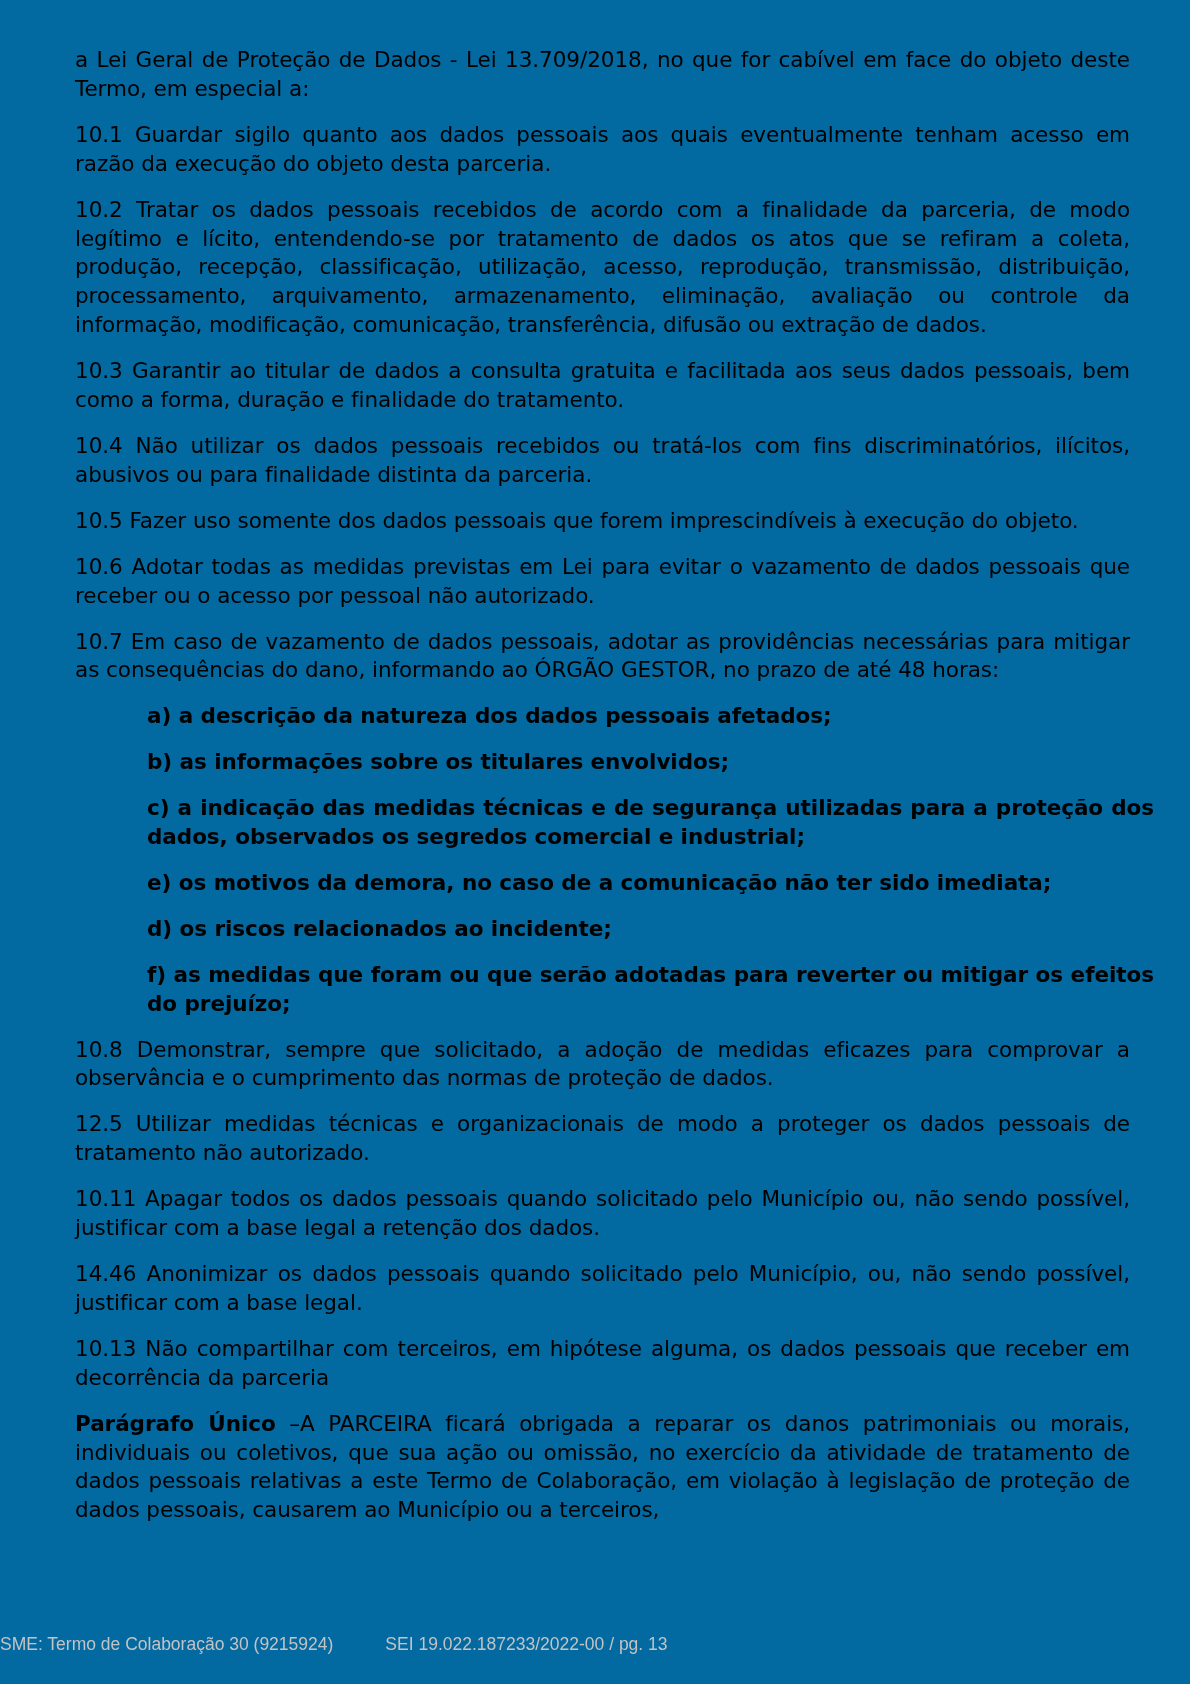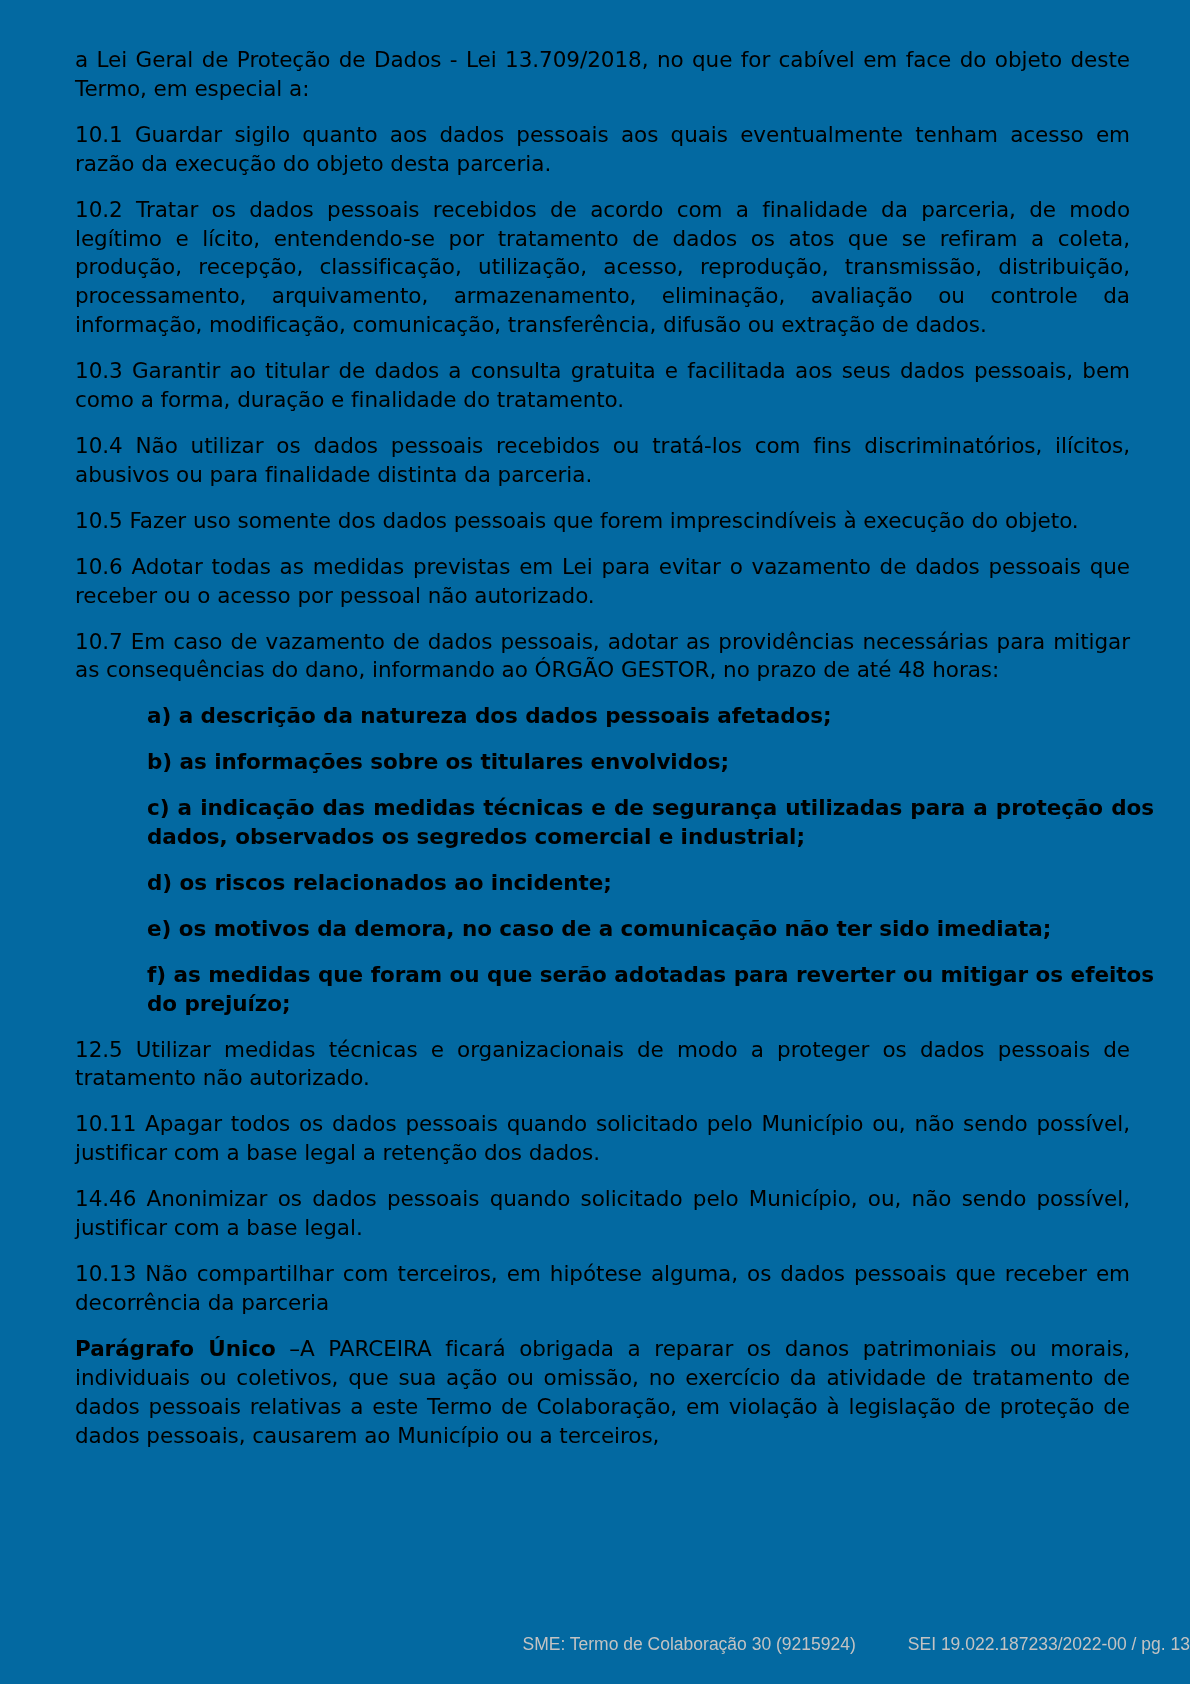--- a/index.html
+++ b/index.html
@@ -45,21 +45,21 @@
     margin-bottom: 16px;
   }
   .bold {
     font-weight: bold;
   }
   .footer {
     position: absolute;
     left: 0;
     top: 1634px;
     width: 1190px;
-    text-align: right;
+    text-align: left;
     font-size: 17.5px;
     line-height: 1.2;
     color: #c3c3c3;
     font-family: "Liberation Sans", sans-serif;
     white-space: nowrap;
   }
   .footer-left {
     display: inline-block;
   }
   .footer-gap {
@@ -82,24 +82,25 @@
     <p class="para">10.2 Tratar os dados pessoais recebidos de acordo com a finalidade da parceria, de modo legítimo e lícito, entendendo-se por tratamento de dados os atos que se refiram a coleta, produção, recepção, classificação, utilização, acesso, reprodução, transmissão, distribuição, processamento, arquivamento, armazenamento, eliminação, avaliação ou controle da informação, modificação, comunicação, transferência, difusão ou extração de dados.</p>
     <p class="para">10.3 Garantir ao titular de dados a consulta gratuita e facilitada aos seus dados pessoais, bem como a forma, duração e finalidade do tratamento.</p>
     <p class="para">10.4 Não utilizar os dados pessoais recebidos ou tratá-los com fins discriminatórios, ilícitos, abusivos ou para finalidade distinta da parceria.</p>
     <p class="para">10.5 Fazer uso somente dos dados pessoais que forem imprescindíveis à execução do objeto.</p>
     <p class="para">10.6 Adotar todas as medidas previstas em Lei para evitar o vazamento de dados pessoais que receber ou o acesso por pessoal não autorizado.</p>
     <p class="para">10.7 Em caso de vazamento de dados pessoais, adotar as providências necessárias para mitigar as consequências do dano, informando ao ÓRGÃO GESTOR, no prazo de até 48 horas:</p>
 
     <p class="para sub">a) a descrição da natureza dos dados pessoais afetados;</p>
     <p class="para sub">b) as informações sobre os titulares envolvidos;</p>
     <p class="para sub">c) a indicação das medidas técnicas e de segurança utilizadas para a proteção dos dados, observados os segredos comercial e industrial;</p>
+    <p class="para sub">e) os motivos da demora, no caso de a comunicação não ter sido imediata;</p>
     <p class="para sub">d) os riscos relacionados ao incidente;</p>
-    <p class="para sub">e) os motivos da demora, no caso de a comunicação não ter sido imediata;</p>
     <p class="para sub">f) as medidas que foram ou que serão adotadas para reverter ou mitigar os efeitos do prejuízo;</p>
 
+    <p class="para">10.8 Demonstrar, sempre que solicitado, a adoção de medidas eficazes para comprovar a observância e o cumprimento das normas de proteção de dados.</p>
     <p class="para">12.5 Utilizar medidas técnicas e organizacionais de modo a proteger os dados pessoais de tratamento não autorizado.</p>
     <p class="para">10.11 Apagar todos os dados pessoais quando solicitado pelo Município ou, não sendo possível, justificar com a base legal a retenção dos dados.</p>
     <p class="para">14.46 Anonimizar os dados pessoais quando solicitado pelo Município, ou, não sendo possível, justificar com a base legal.</p>
     <p class="para">10.13 Não compartilhar com terceiros, em hipótese alguma, os dados pessoais que receber em decorrência da parceria</p>
 
     <p class="para last"><span class="bold">Parágrafo Único</span><span> –A PARCEIRA ficará obrigada a reparar os danos patrimoniais ou morais, individuais ou coletivos, que sua ação ou omissão, no exercício da atividade de tratamento de dados pessoais relativas a este Termo de Colaboração, em violação à legislação de proteção de dados pessoais, causarem ao Município ou a terceiros,</span></p>
 
   </div>
 
   <div class="footer">

